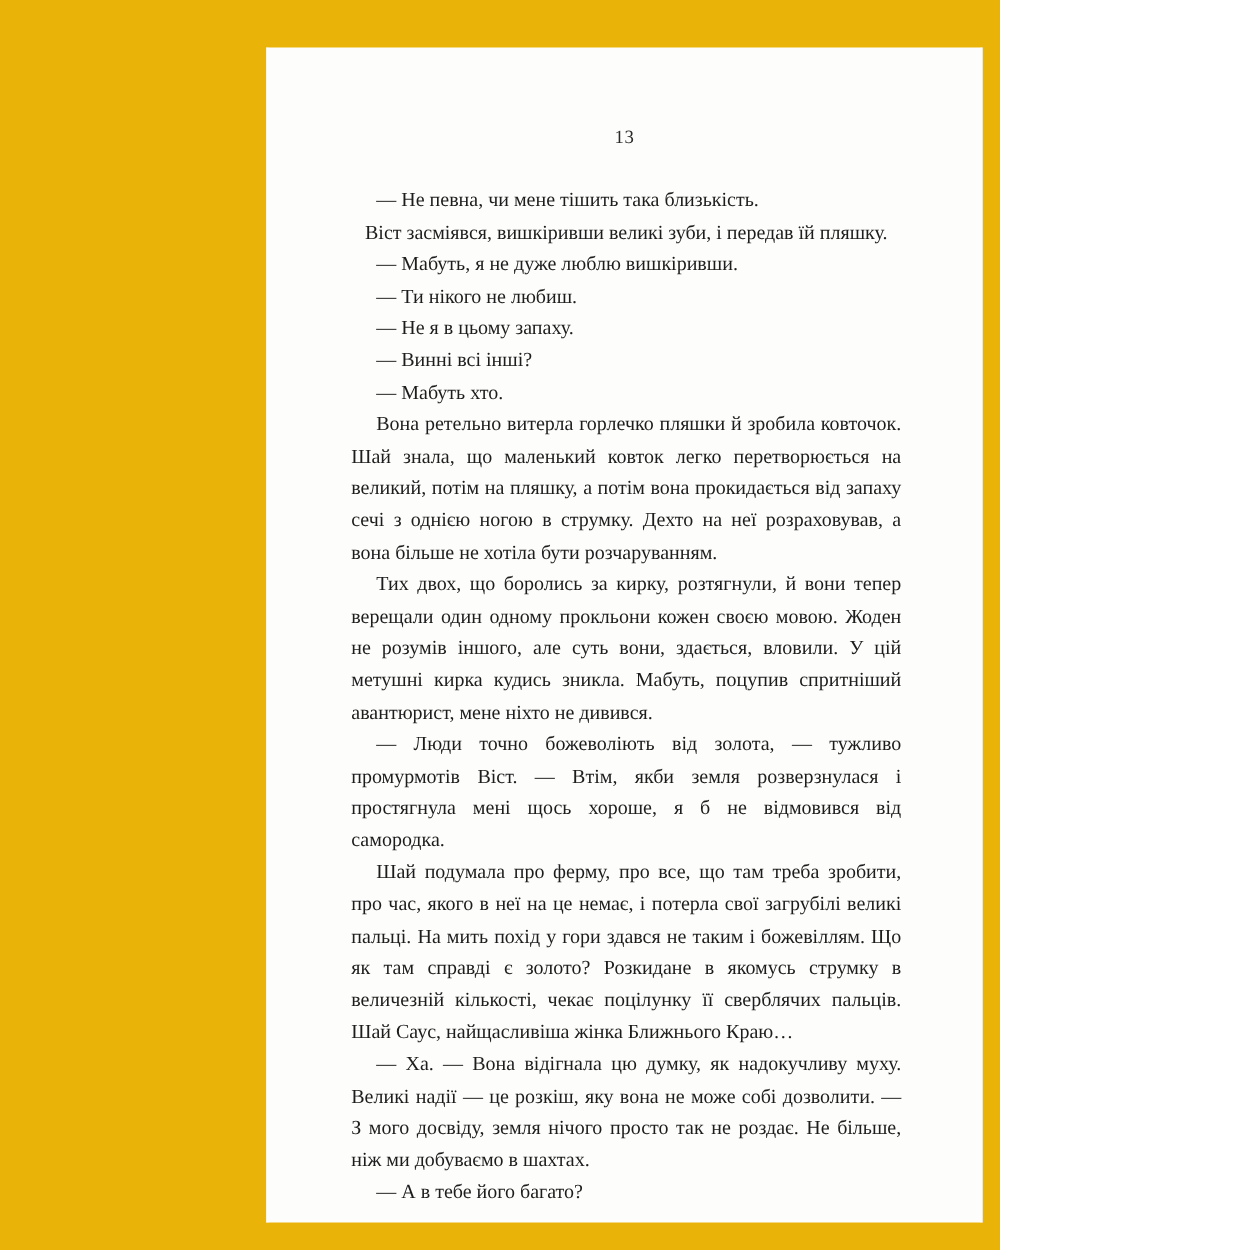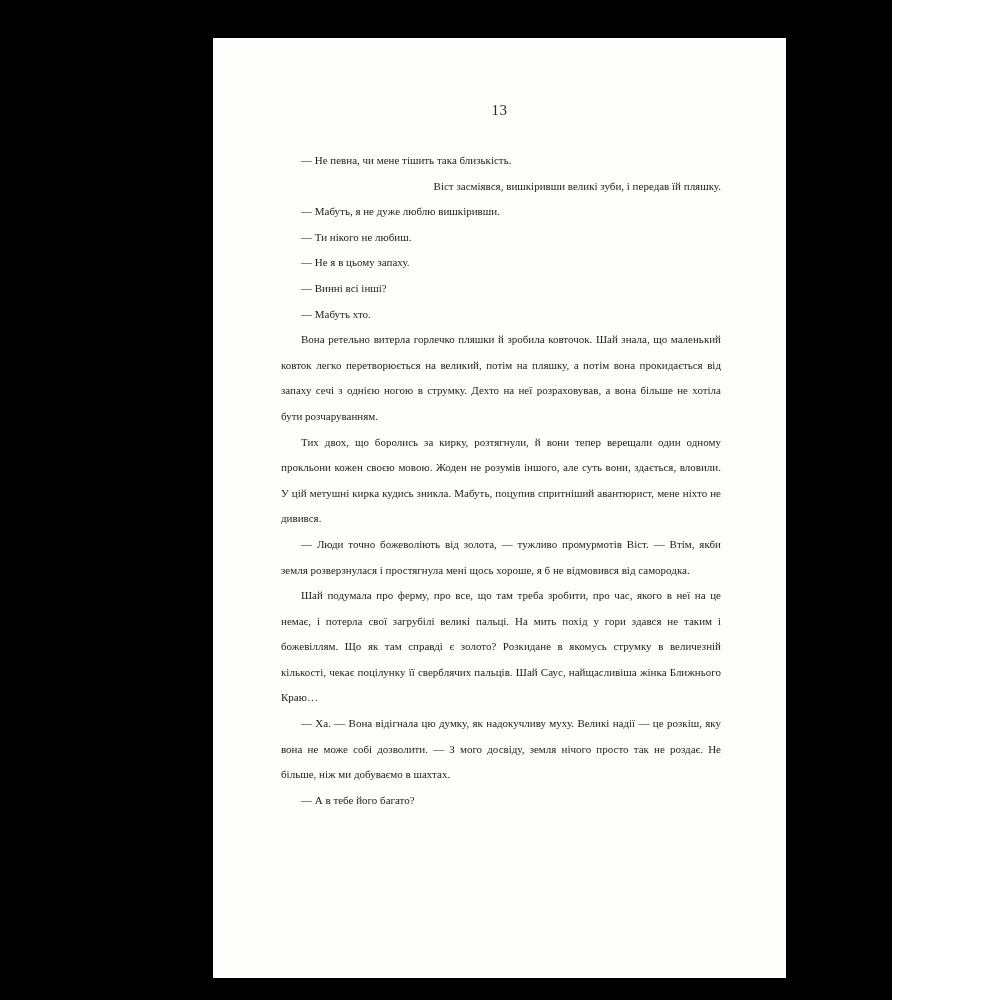--- a/index.html
+++ b/index.html
@@ -9,23 +9,23 @@
   }
   body {
     width: 1000px;
     height: 1000px;
     font-family: "Liberation Serif", serif;
     color: #1b1b1b;
     overflow: hidden;
   }
   .page-canvas {
     position: relative;
-    width: 892px;
+    width: 800px;
     height: 1000px;
-    background: #000000;
+    background: #eab308;
   }
   
   .paper {
     position: absolute;
     left: 213px;
     top: 38px;
     width: 573px;
     height: 940px;
     background: #fdfdfc;
     box-shadow: none;
@@ -42,34 +42,34 @@
     letter-spacing: 0.5px;
   }
   .text-block {
     position: absolute;
     left: 68px;
     top: 110px;
     width: 440px;
   }
   .text-block p {
     margin: 0;
-    font-size: 11px;
+    font-size: 16px;
     line-height: 25.6px;
     text-align: justify;
     text-indent: 0;
     color: #1d1d1d;
     -webkit-font-smoothing: antialiased;
   }
   .text-block p.dialogue {
     text-indent: 20px;
     text-align: left;
   }
   .text-block p.cont {
     text-indent: 0;
-    text-align: right;
+    text-align: center;
   }
   .text-block p.para {
     text-indent: 20px;
     text-align: justify;
   }
   
   .edge-left {
     position: absolute;
     left: 213px;
     top: 38px;

